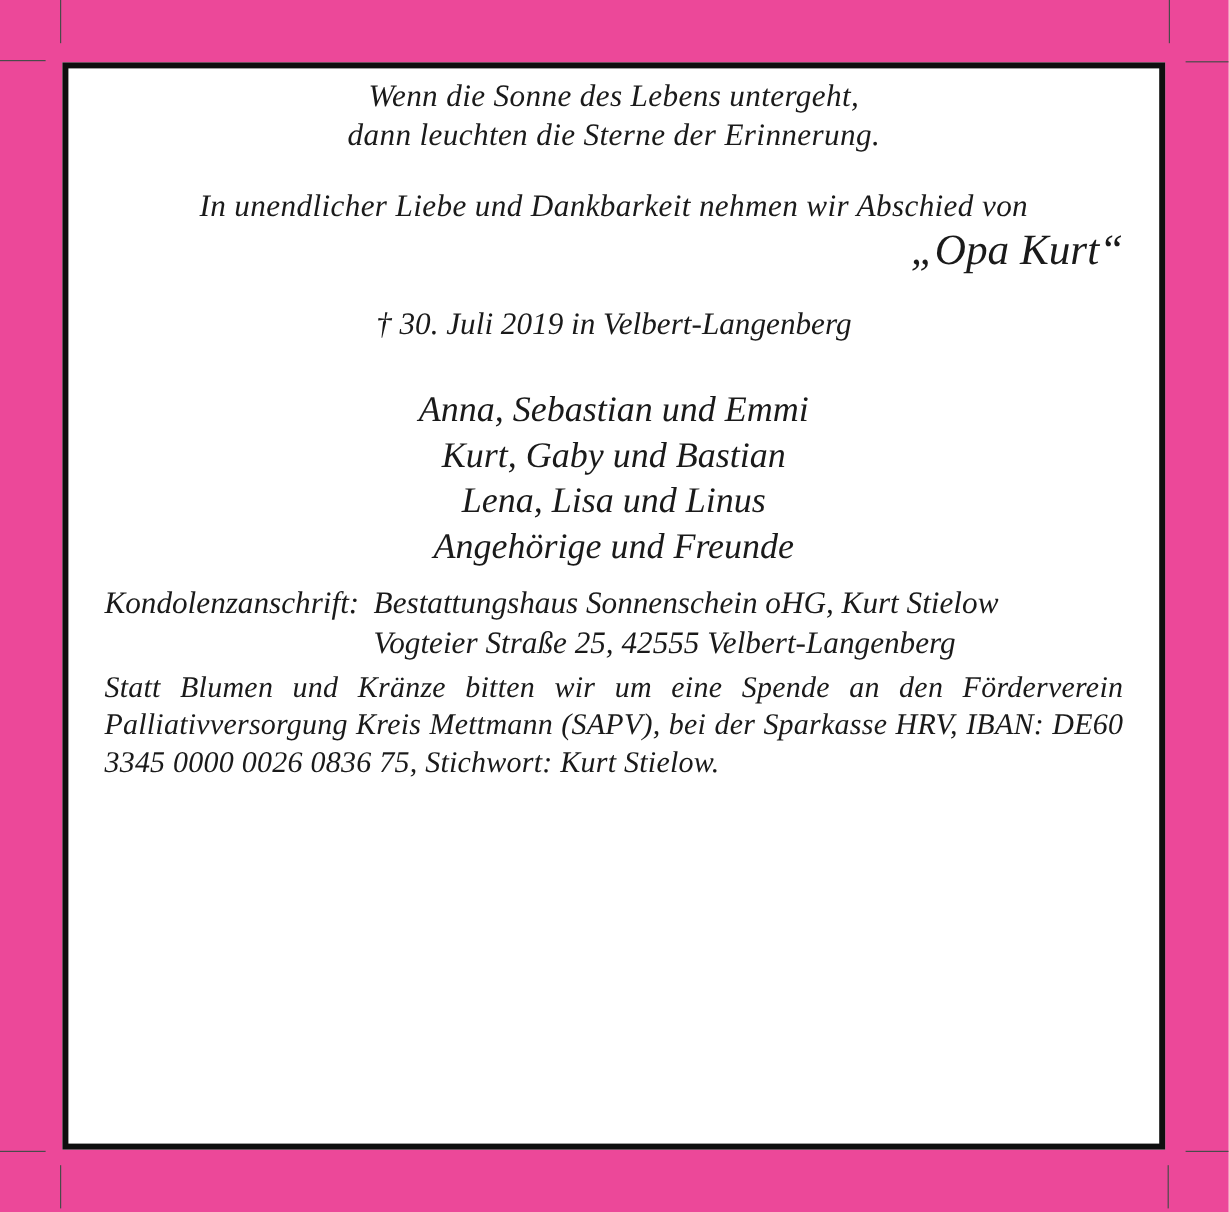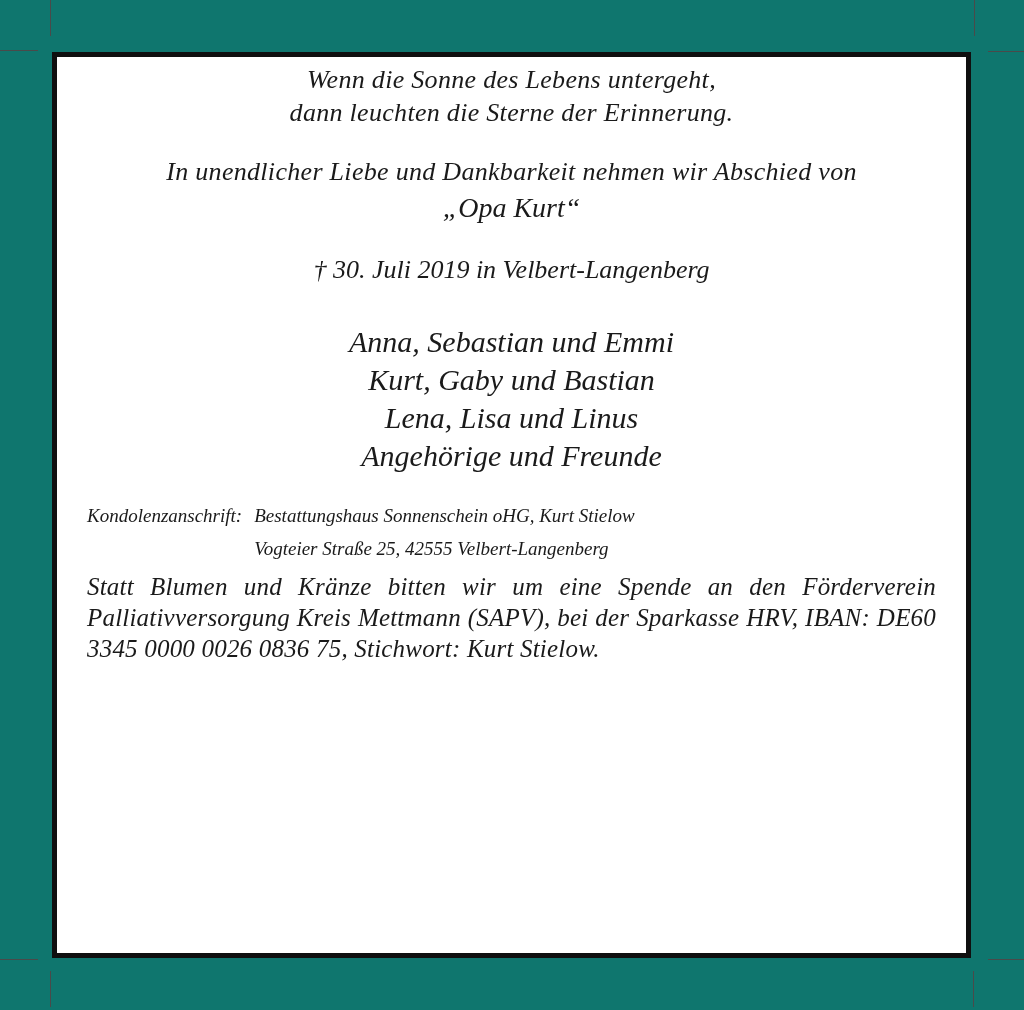--- a/index.html
+++ b/index.html
@@ -4,21 +4,21 @@
 <style>
   html, body {
     margin: 0;
     padding: 0;
     background: #ffffff;
   }
   .page {
     position: relative;
     width: 1024px;
     height: 1010px;
-    background: #0f766e;
+    background: #ec4899;
     overflow: hidden;
   }
   
   .crop {
     position: absolute;
     background: #4a4a4a;
   }
   .cm-tl-v { left: 50px;  top: 0;      width: 1px;  height: 36px; }
   .cm-tl-h { left: 0;     top: 50px;   width: 38px; height: 1px;  }
   .cm-tr-v { left: 974px; top: 0;      width: 1px;  height: 36px; }
@@ -59,41 +59,42 @@
   }
   .name {
     margin: 33px 0 0 0;
     font-size: 62px;
     line-height: 64px;
     font-weight: normal;
     letter-spacing: 1px;
   }
   .nickname {
     margin-top: 0;
-    font-size: 28px;
+    font-size: 36px;
     line-height: 40px;
+    text-align: right;
   }
   .birthline {
     margin-top: 22px;
     font-size: 26px;
     line-height: 33px;
   }
   .deathline {
     margin-top: 25px;
     font-size: 26px;
     line-height: 33px;
   }
   .mourners {
     margin-top: 37px;
     font-size: 30px;
     line-height: 38px;
   }
   .condolence {
-    margin-top: 24px;
-    font-size: 19px;
+    margin-top: 11px;
+    font-size: 26px;
     line-height: 33px;
     display: flex;
     gap: 12px;
     text-align: left;
   }
   .cond-label { white-space: nowrap; }
   .cond-value { display: flex; flex-direction: column; }
   .para {
     margin: 23px 0 0 0;
     font-size: 25px;

